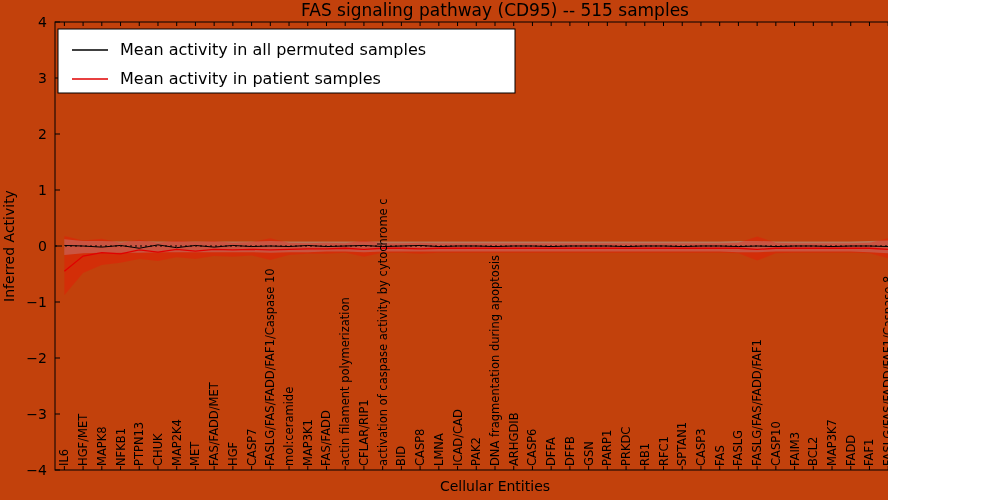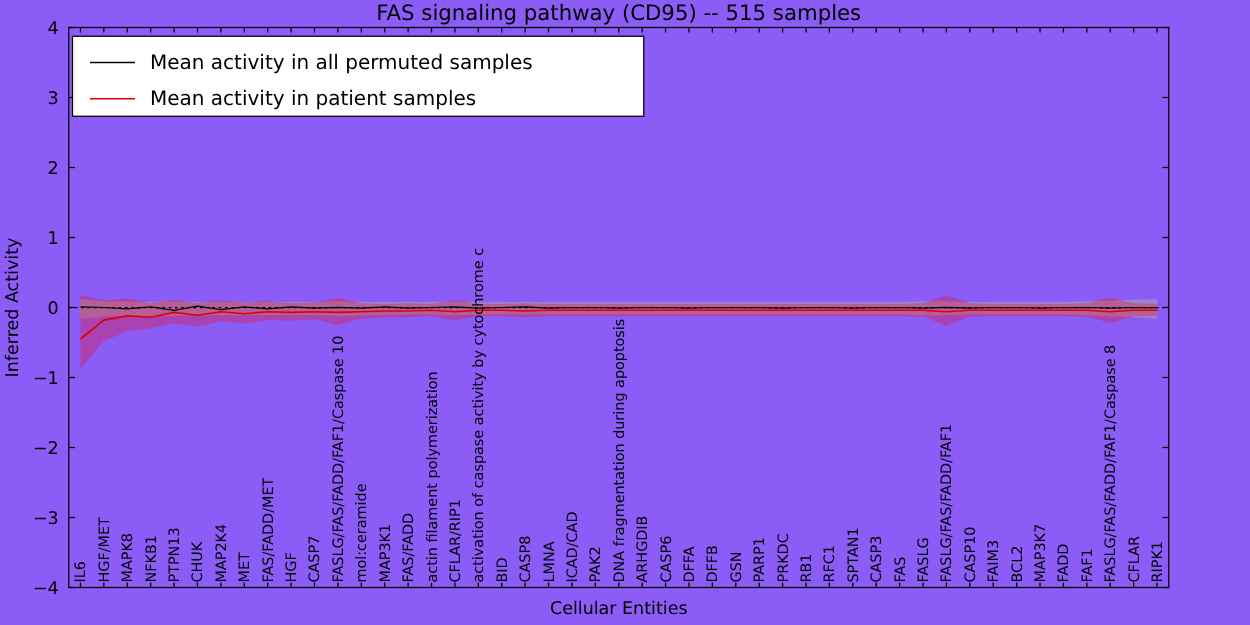--- a/index.html
+++ b/index.html
@@ -1,17 +1,17 @@
 <!DOCTYPE html>
 <html><head>
 <meta charset="utf-8">
 <style>
   html,body{margin:0;padding:0;background:#ffffff;}
   body{width:1000px;height:500px;font-family:"DejaVu Sans","Liberation Sans",sans-serif;}
-  .figure{position:relative;width:1000px;height:500px;background:#8b5cf6;overflow:hidden;}
+  .figure{position:relative;width:888px;height:500px;background:#c2410c;overflow:hidden;}
   svg{display:block;}
   text{fill:#000000;}
 </style>
 </head>
 <body>
 
 <div class="figure">
   <svg width="1000" height="500" viewBox="0 0 1000 500">
 
     <text x="495" y="16" text-anchor="middle" font-size="17">FAS signaling pathway (CD95) -- 515 samples</text>

